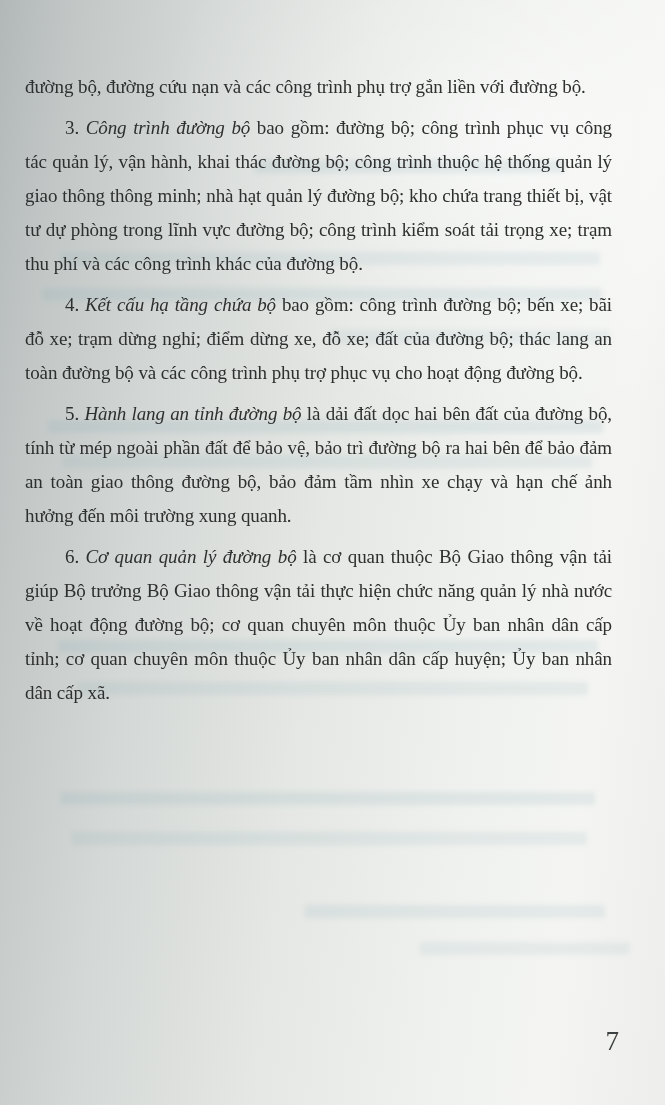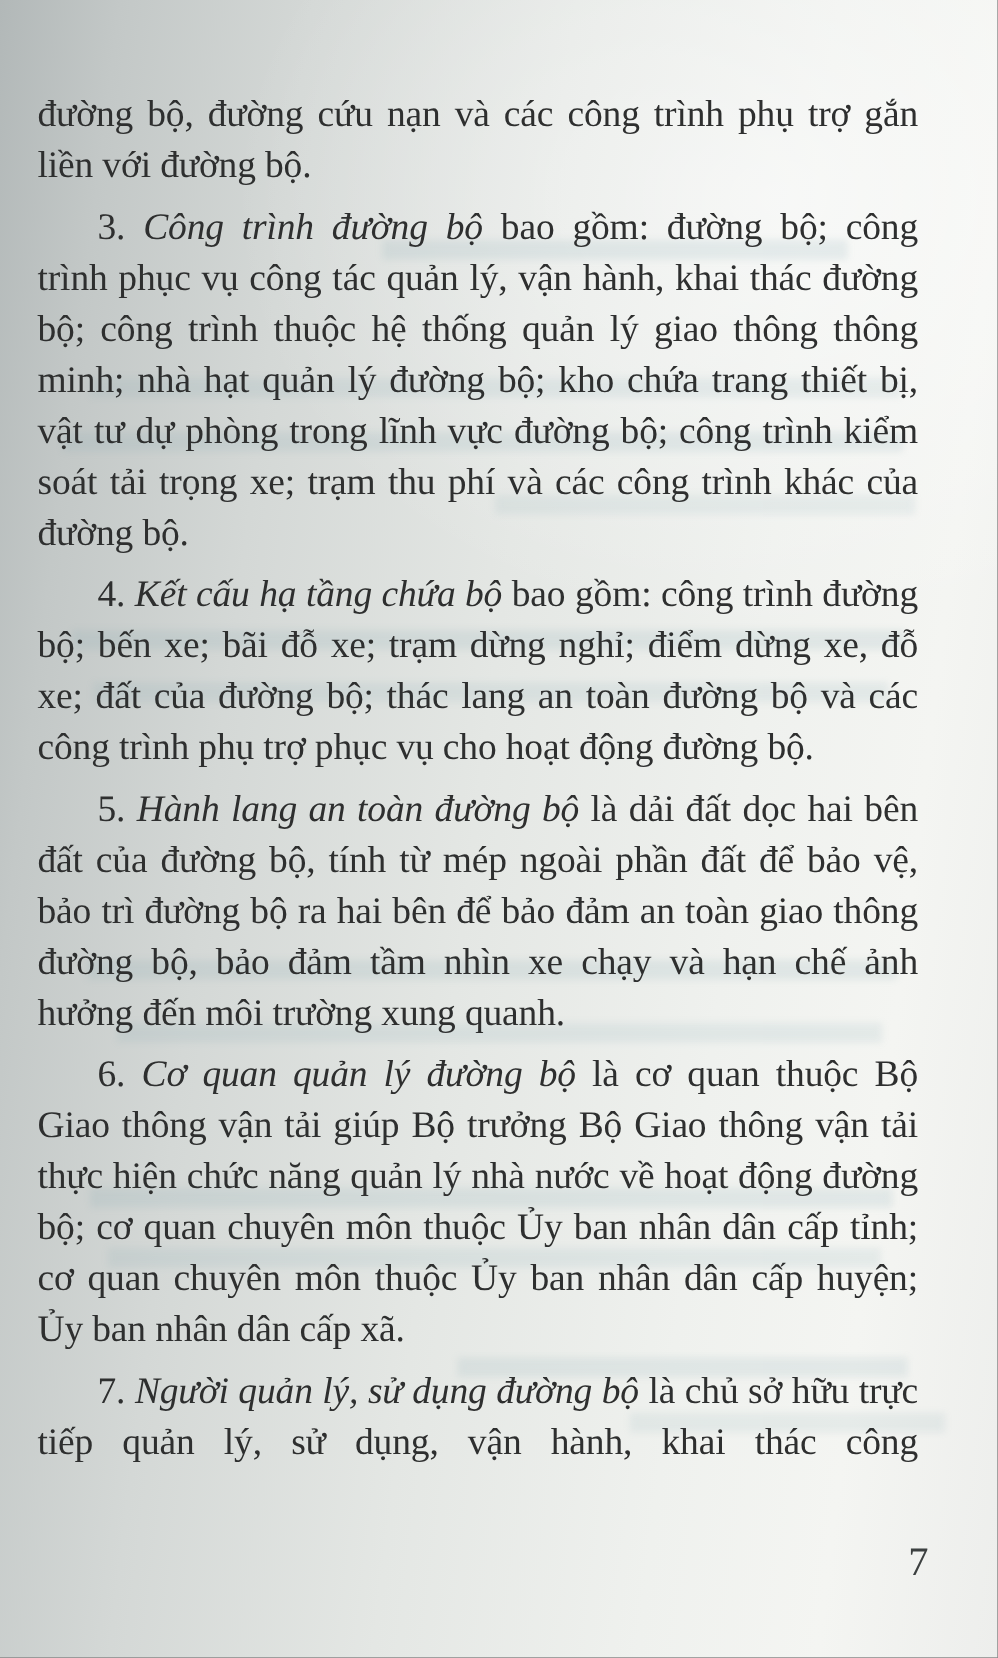--- a/index.html
+++ b/index.html
@@ -69,23 +69,23 @@
       78px 682px,
       60px 792px,
       72px 832px,
       305px 905px,
       420px 942px;
   }
 
   .text-block {
     position: absolute;
     left: 25px;
-    top: 60px;
+    top: 70px;
     width: 587px;
-    font-size: 25px;
+    font-size: 19px;
     line-height: 34px;
     color: #2e2f2f;
     text-align: justify;
     letter-spacing: -0.1px;
   }
 
   p.para { margin: 0; padding: 0; }
   p.para + p.para { margin-top: 7px; }
   p.para.indent { text-indent: 40px; }
   
@@ -103,18 +103,17 @@
 </style>
 </head>
 <body>
 
 <div class="scan-page">
   <div class="bleed-ghosts"></div>
   <div class="text-block" id="text-block">
       <p class="para"><span class="seg-normal">đường bộ, đường cứu nạn và các công trình phụ trợ gắn liền với đường bộ.</span></p>
       <p class="para indent"><span class="seg-normal">3. </span><span class="seg-italic">Công trình đường bộ</span><span class="seg-normal"> bao gồm: đường bộ; công trình phục vụ công tác quản lý, vận hành, khai thác đường bộ; công trình thuộc hệ thống quản lý giao thông thông minh; nhà hạt quản lý đường bộ; kho chứa trang thiết bị, vật tư dự phòng trong lĩnh vực đường bộ; công trình kiểm soát tải trọng xe; trạm thu phí và các công trình khác của đường bộ.</span></p>
       <p class="para indent"><span class="seg-normal">4. </span><span class="seg-italic">Kết cấu hạ tầng chứa bộ</span><span class="seg-normal"> bao gồm: công trình đường bộ; bến xe; bãi đỗ xe; trạm dừng nghỉ; điểm dừng xe, đỗ xe; đất của đường bộ; thác lang an toàn đường bộ và các công trình phụ trợ phục vụ cho hoạt động đường bộ.</span></p>
-      <p class="para indent"><span class="seg-normal">5. </span><span class="seg-italic">Hành lang an toàn đường bộ</span><span class="seg-normal"> là dải đất dọc hai bên đất của đường bộ, tính từ mép ngoài phần đất để bảo vệ, bảo trì đường bộ ra hai bên để bảo đảm an toàn giao thông đường bộ, bảo đảm tầm nhìn xe chạy và hạn chế ảnh hưởng đến môi trường xung quanh.</span></p>
+      <p class="para indent"><span class="seg-normal">5. </span><span class="seg-italic">Hành lang an tỉnh đường bộ</span><span class="seg-normal"> là dải đất dọc hai bên đất của đường bộ, tính từ mép ngoài phần đất để bảo vệ, bảo trì đường bộ ra hai bên để bảo đảm an toàn giao thông đường bộ, bảo đảm tầm nhìn xe chạy và hạn chế ảnh hưởng đến môi trường xung quanh.</span></p>
       <p class="para indent"><span class="seg-normal">6. </span><span class="seg-italic">Cơ quan quản lý đường bộ</span><span class="seg-normal"> là cơ quan thuộc Bộ Giao thông vận tải giúp Bộ trưởng Bộ Giao thông vận tải thực hiện chức năng quản lý nhà nước về hoạt động đường bộ; cơ quan chuyên môn thuộc Ủy ban nhân dân cấp tỉnh; cơ quan chuyên môn thuộc Ủy ban nhân dân cấp huyện; Ủy ban nhân dân cấp xã.</span></p>
-      <p class="para indent cont"><span class="seg-normal">7. </span><span class="seg-italic">Người quản lý, sử dụng đường bộ</span><span class="seg-normal"> là chủ sở hữu trực tiếp quản lý, sử dụng, vận hành, khai thác công</span></p>
     </div>
   <div class="page-number">7</div>
 </div>
 
 </body></html>

